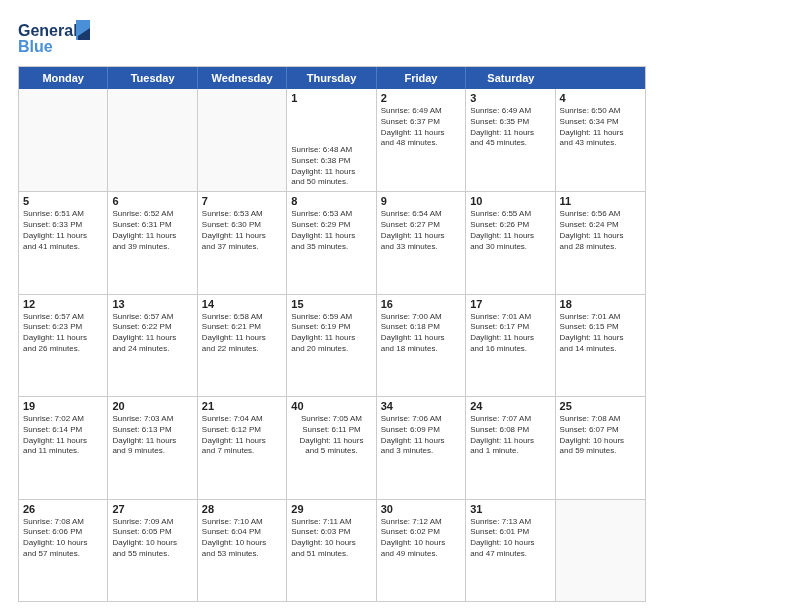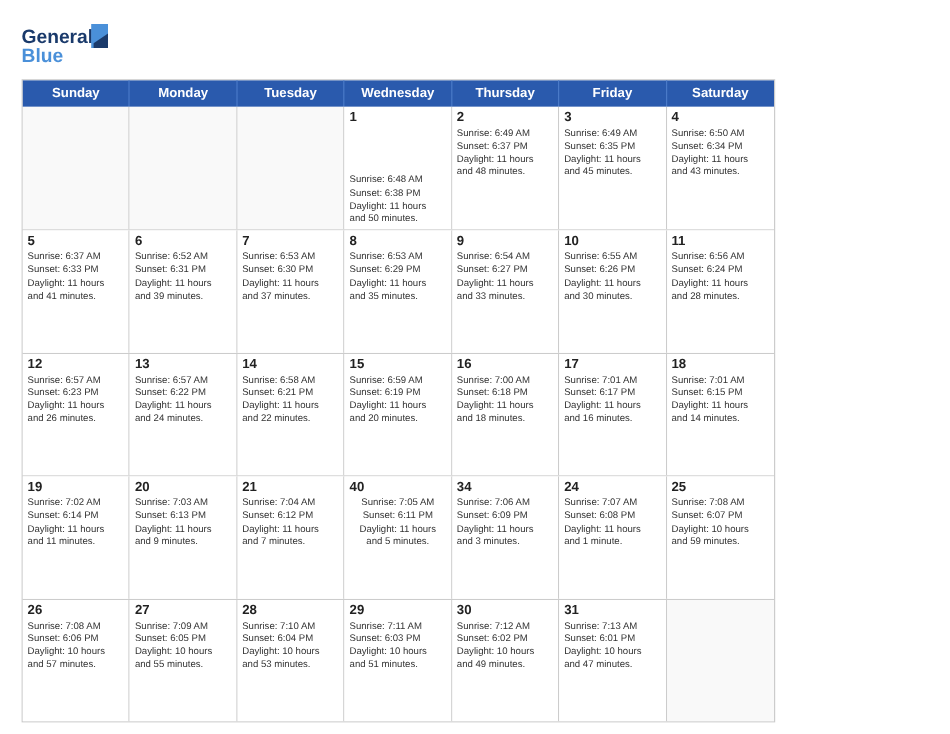--- a/index.html
+++ b/index.html
@@ -115,21 +115,20 @@
         </svg>
     </div>
     <div class="title-block">
       <div class="month-title"></div>
       <div class="subtitle"></div>
     </div>
   </div>
 
   <div class="calendar">
     <div class="cal-header">
-    <div class="cal-header-cell">Sunday</div>
         <div class="cal-header-cell">Monday</div>
         <div class="cal-header-cell">Tuesday</div>
         <div class="cal-header-cell">Wednesday</div>
         <div class="cal-header-cell">Thursday</div>
         <div class="cal-header-cell">Friday</div>
         <div class="cal-header-cell">Saturday</div>
       </div>
     <div class="cal-body">
     <div class="cal-row">
           <div class="cal-cell empty"></div>
@@ -160,21 +159,21 @@
             <span class="day-num">4</span>
             <div class="cell-info" style="white-space: pre-line;">Sunrise: 6:50 AM
 Sunset: 6:34 PM
 Daylight: 11 hours
 and 43 minutes.</div>
           </div>
         </div>
         <div class="cal-row">
           <div class="cal-cell">
             <span class="day-num">5</span>
-            <div class="cell-info" style="white-space: pre-line;">Sunrise: 6:37 AM
+            <div class="cell-info" style="white-space: pre-line;">Sunrise: 6:51 AM
 Sunset: 6:33 PM
 Daylight: 11 hours
 and 41 minutes.</div>
           </div>
           <div class="cal-cell">
             <span class="day-num">6</span>
             <div class="cell-info" style="white-space: pre-line;">Sunrise: 6:52 AM
 Sunset: 6:31 PM
 Daylight: 11 hours
 and 39 minutes.</div>

